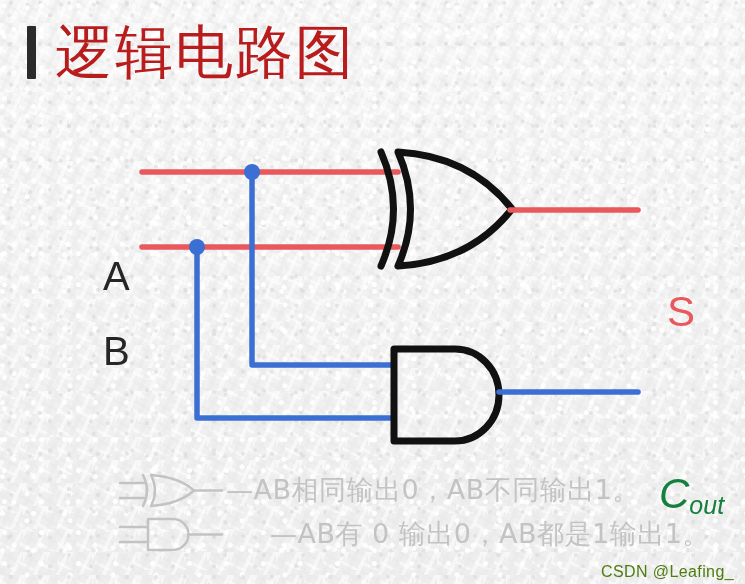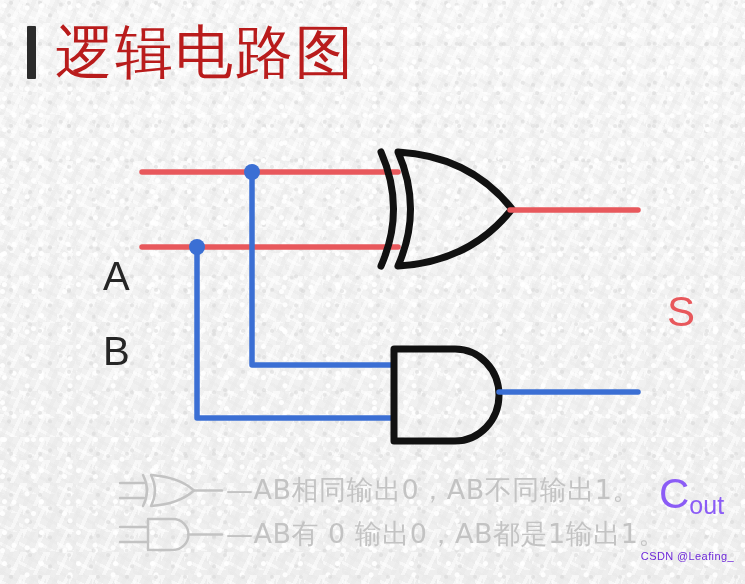--- a/index.html
+++ b/index.html
@@ -81,21 +81,21 @@
     font-size: 40px;
     line-height: 40px;
     font-weight: 400;
     white-space: nowrap;
     font-family: "Liberation Sans", "DejaVu Sans", sans-serif;
   }
   #label-a { left: 103px; top: 152px; color: #262626; }
   #label-b { left: 103px; top: 227px; color: #262626; }
   #label-s { left: 667px; top: 188px; color: #e8585c; font-size: 42px; }
   #label-cout {
-    left: 659px; top: 370px; color: #8b5cf6; font-size: 42px;
+    left: 659px; top: 370px; color: #15803d; font-size: 42px; font-style: italic;
   }
   #label-cout .sub {
     font-size: 25px;
     vertical-align: baseline;
     position: relative;
     top: 6px;
     letter-spacing: 0px;
   }
 
   #captions {
@@ -106,40 +106,40 @@
     height: 100px;
   }
   .caption-row {
     position: absolute;
     left: 118px;
     height: 44px;
     display: flex;
     align-items: center;
   }
   #caption-row-0 { top: 2px; }
-  #caption-row-1 { top: 46px; }
+  #caption-row-1 { top: 46px; gap: 44px; }
   .caption-icon {
     display: block;
     flex: 0 0 auto;
   }
   .caption-text {
     font-size: 27px;
     line-height: 34px;
     color: #c3c3c3;
     white-space: nowrap;
     letter-spacing: 0.5px;
     font-family: "DejaVu Sans", "Liberation Sans", sans-serif;
   }
 
   #watermark {
     position: absolute;
     right: 11px;
-    bottom: 22px;
-    font-size: 11px;
-    color: #6d28d9;
+    bottom: 3px;
+    font-size: 16px;
+    color: #4d7c0f;
     letter-spacing: 0.4px;
     white-space: nowrap;
     font-family: "Liberation Sans", "DejaVu Sans", sans-serif;
   }
 </style>
 </head>
 <body>
 
 <div id="page"></div>
 

